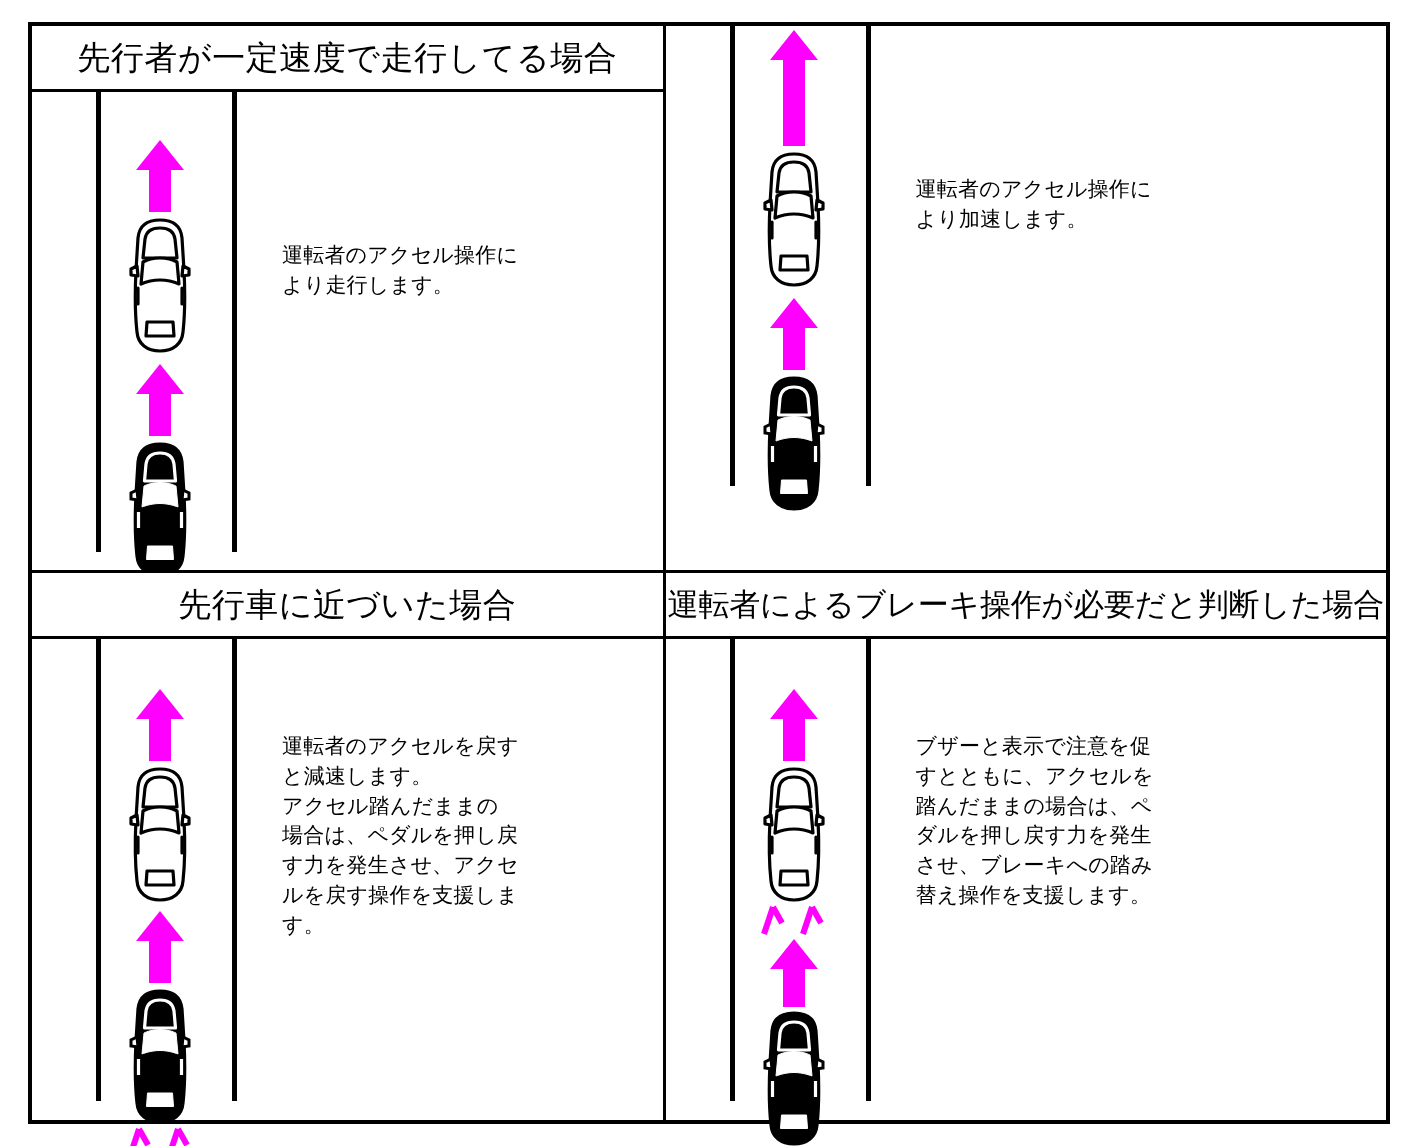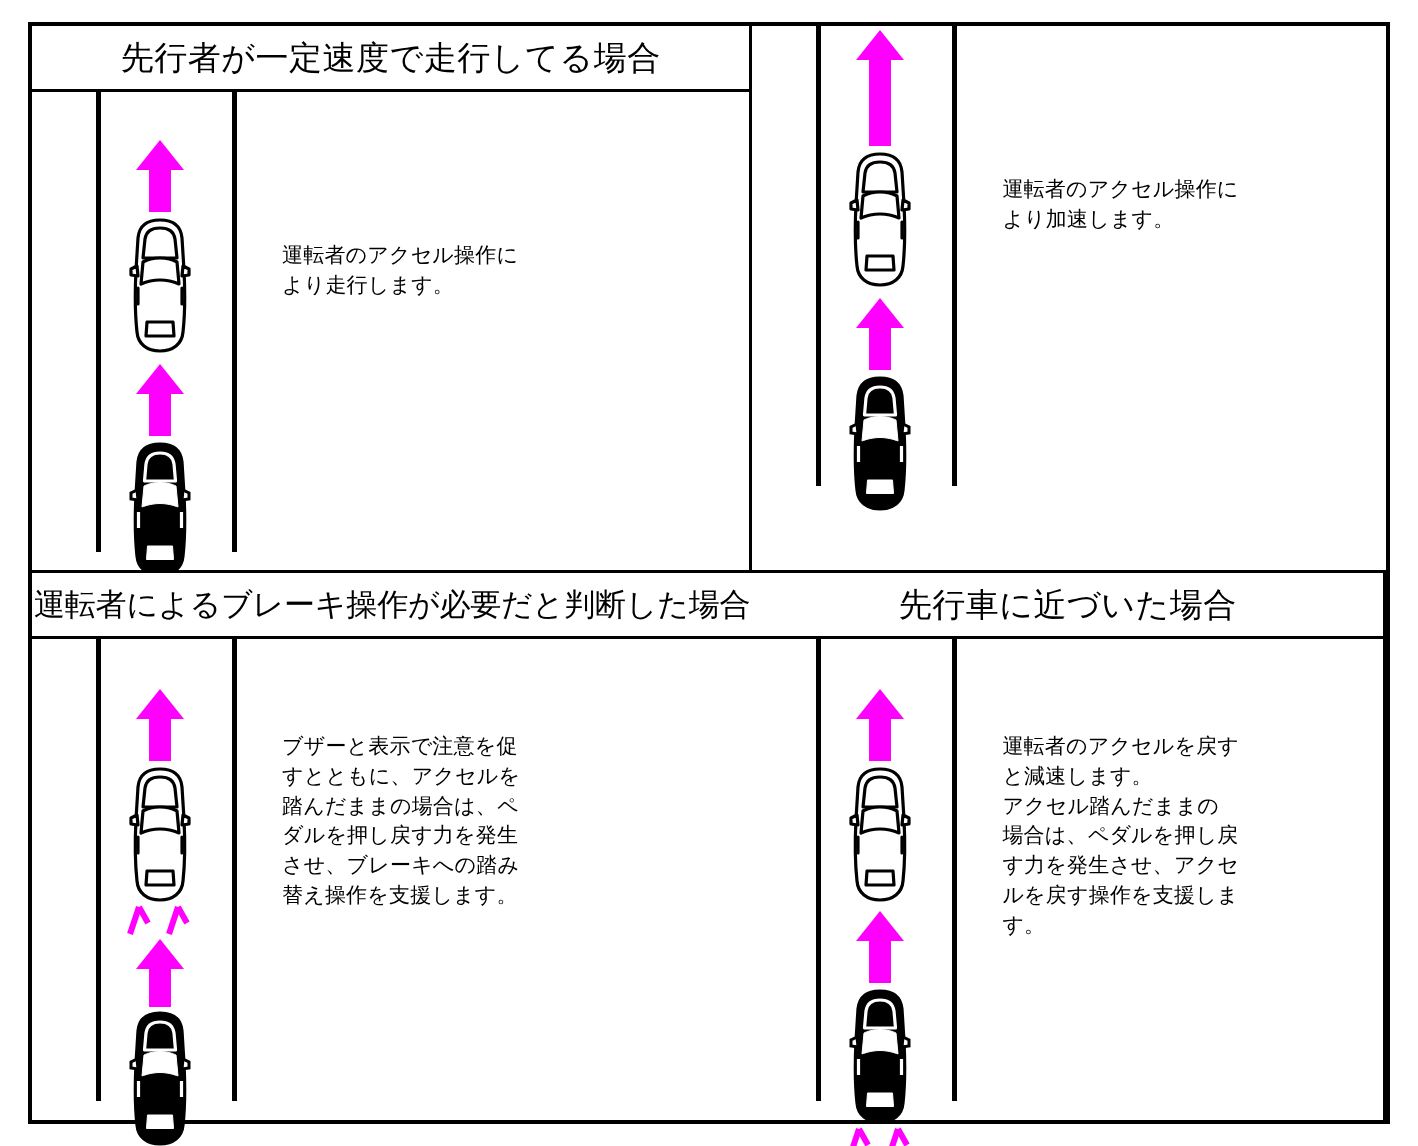--- a/index.html
+++ b/index.html
@@ -238,23 +238,23 @@
               </g>
             </svg>
           </div>
         </div>
 
         <div class="caption top-pad">運転者のアクセル操作に
 より加速します。</div>
       </div>
     </div>
 
-    <div class="cell">
-      <div class="cell-header tight">
-        <span class="htext">運転者によるブレーキ操作が必要だと判断した場合</span>
+    <div class="cell col-left">
+      <div class="cell-header">
+        <span class="htext">先行車に近づいた場合</span>
       </div>
       <div class="cell-body">
         <div class="scene">
           <div class="lane lane-left" style="top:0px; height:462px;"></div>
           <div class="lane lane-right" style="top:0px; height:462px;"></div>
 
           <div class="arrow" style="left:104px; top:50px; width:48px; height:72px;">
             <div class="head"></div>
             <div class="shaft" style="top:28px; height:44px;"></div>
           </div>
@@ -266,74 +266,64 @@
                 <path d="M14 44 C14 44 21 40 31 40 C41 40 48 44 48 44 L50 66 C50 66 41 62 31 62 C21 62 12 66 12 66 Z"></path>
                 <path d="M18 104 L44 104 L45 118 L17 118 Z"></path>
                 <path d="M8 48 L2 51 L2 57 L9 58 Z"></path>
                 <path d="M54 48 L60 51 L60 57 L53 58 Z"></path>
                 <path d="M9 70 L9 86" fill="none"></path>
                 <path d="M53 70 L53 86" fill="none"></path>
               </g>
             </svg>
           </div>
 
-          <div class="brakemarks" style="left:85px; top:262px;">
-            <svg width="86" height="36" viewBox="0 0 86 36">
-              <g stroke="#ff00ff" stroke-width="6" stroke-linecap="butt" fill="none">
-                <path d="M13 33 L22 6"></path>
-                <path d="M22 6 L31 22"></path>
-                <path d="M52 33 L61 6"></path>
-                <path d="M61 6 L70 22"></path>
-              </g>
-            </svg>
-          </div>
-
-          <div class="arrow" style="left:104px; top:300px; width:48px; height:68px;">
-            <div class="head"></div>
-            <div class="shaft" style="top:28px; height:40px;"></div>
-          </div>
-          <div class="car" style="left:97px; top:372px;">
+          <div class="arrow" style="left:104px; top:272px; width:48px; height:72px;">
+            <div class="head"></div>
+            <div class="shaft" style="top:28px; height:44px;"></div>
+          </div>
+          <div class="car" style="left:97px; top:350px;">
             <svg width="62" height="135" viewBox="0 0 62 135">
               <g>
                 <path d="M31 2 C17 2 10 9 9 20 L7 52 C6 72 6 96 8 114 C9 126 18 133 31 133 C44 133 53 126 54 114 C56 96 56 72 55 52 L53 20 C52 9 45 2 31 2 Z" fill="#000000" stroke="#000000" stroke-width="3.2" stroke-linejoin="round"></path>
                 <path d="M31 11 C23 11 18 15 17 22 L15.5 39 L46.5 39 L45 22 C44 15 39 11 31 11 Z" fill="none" stroke="#ffffff" stroke-width="3.2" stroke-linejoin="round"></path>
                 <path d="M15 44 C15 44 21.5 40.5 31 40.5 C40.5 40.5 47 44 47 44 L49 65 C49 65 40.5 61.5 31 61.5 C21.5 61.5 13 65 13 65 Z" fill="#ffffff" stroke="#ffffff" stroke-width="1"></path>
                 <path d="M18.5 104 L43.5 104 L44.5 117.5 L17.5 117.5 Z" fill="#ffffff" stroke="#ffffff" stroke-width="1"></path>
                 <path d="M8 48 L2 51 L2 57 L9 58 Z" fill="#ffffff" stroke="#000000" stroke-width="3"></path>
                 <path d="M54 48 L60 51 L60 57 L53 58 Z" fill="#ffffff" stroke="#000000" stroke-width="3"></path>
                 <path d="M9.5 70 L9.5 86" fill="none" stroke="#ffffff" stroke-width="3.2"></path>
                 <path d="M52.5 70 L52.5 86" fill="none" stroke="#ffffff" stroke-width="3.2"></path>
               </g>
             </svg>
           </div>
 
-          <div class="brakemarks" style="left:85px; top:506px;">
+          <div class="brakemarks" style="left:85px; top:484px;">
             <svg width="86" height="36" viewBox="0 0 86 36">
               <g stroke="#ff00ff" stroke-width="6" stroke-linecap="butt" fill="none">
                 <path d="M13 33 L22 6"></path>
                 <path d="M22 6 L31 22"></path>
                 <path d="M52 33 L61 6"></path>
                 <path d="M61 6 L70 22"></path>
               </g>
             </svg>
           </div>
         </div>
 
-        <div class="caption low-pad">ブザーと表示で注意を促
-すとともに、アクセルを
-踏んだままの場合は、ペ
-ダルを押し戻す力を発生
-させ、ブレーキへの踏み
-替え操作を支援します。</div>
+        <div class="caption low-pad">運転者のアクセルを戻す
+と減速します。
+アクセル踏んだままの
+場合は、ペダルを押し戻
+す力を発生させ、アクセ
+ルを戻す操作を支援しま
+す。</div>
       </div>
     </div>
 
-    <div class="cell col-left">
-      <div class="cell-header">
-        <span class="htext">先行車に近づいた場合</span>
+    <div class="cell">
+      <div class="cell-header tight">
+        <span class="htext">運転者によるブレーキ操作が必要だと判断した場合</span>
       </div>
       <div class="cell-body">
         <div class="scene">
           <div class="lane lane-left" style="top:0px; height:462px;"></div>
           <div class="lane lane-right" style="top:0px; height:462px;"></div>
 
           <div class="arrow" style="left:104px; top:50px; width:48px; height:72px;">
             <div class="head"></div>
             <div class="shaft" style="top:28px; height:44px;"></div>
           </div>
@@ -345,55 +335,65 @@
                 <path d="M14 44 C14 44 21 40 31 40 C41 40 48 44 48 44 L50 66 C50 66 41 62 31 62 C21 62 12 66 12 66 Z"></path>
                 <path d="M18 104 L44 104 L45 118 L17 118 Z"></path>
                 <path d="M8 48 L2 51 L2 57 L9 58 Z"></path>
                 <path d="M54 48 L60 51 L60 57 L53 58 Z"></path>
                 <path d="M9 70 L9 86" fill="none"></path>
                 <path d="M53 70 L53 86" fill="none"></path>
               </g>
             </svg>
           </div>
 
-          <div class="arrow" style="left:104px; top:272px; width:48px; height:72px;">
-            <div class="head"></div>
-            <div class="shaft" style="top:28px; height:44px;"></div>
-          </div>
-          <div class="car" style="left:97px; top:350px;">
+          <div class="brakemarks" style="left:85px; top:262px;">
+            <svg width="86" height="36" viewBox="0 0 86 36">
+              <g stroke="#ff00ff" stroke-width="6" stroke-linecap="butt" fill="none">
+                <path d="M13 33 L22 6"></path>
+                <path d="M22 6 L31 22"></path>
+                <path d="M52 33 L61 6"></path>
+                <path d="M61 6 L70 22"></path>
+              </g>
+            </svg>
+          </div>
+
+          <div class="arrow" style="left:104px; top:300px; width:48px; height:68px;">
+            <div class="head"></div>
+            <div class="shaft" style="top:28px; height:40px;"></div>
+          </div>
+          <div class="car" style="left:97px; top:372px;">
             <svg width="62" height="135" viewBox="0 0 62 135">
               <g>
                 <path d="M31 2 C17 2 10 9 9 20 L7 52 C6 72 6 96 8 114 C9 126 18 133 31 133 C44 133 53 126 54 114 C56 96 56 72 55 52 L53 20 C52 9 45 2 31 2 Z" fill="#000000" stroke="#000000" stroke-width="3.2" stroke-linejoin="round"></path>
                 <path d="M31 11 C23 11 18 15 17 22 L15.5 39 L46.5 39 L45 22 C44 15 39 11 31 11 Z" fill="none" stroke="#ffffff" stroke-width="3.2" stroke-linejoin="round"></path>
                 <path d="M15 44 C15 44 21.5 40.5 31 40.5 C40.5 40.5 47 44 47 44 L49 65 C49 65 40.5 61.5 31 61.5 C21.5 61.5 13 65 13 65 Z" fill="#ffffff" stroke="#ffffff" stroke-width="1"></path>
                 <path d="M18.5 104 L43.5 104 L44.5 117.5 L17.5 117.5 Z" fill="#ffffff" stroke="#ffffff" stroke-width="1"></path>
                 <path d="M8 48 L2 51 L2 57 L9 58 Z" fill="#ffffff" stroke="#000000" stroke-width="3"></path>
                 <path d="M54 48 L60 51 L60 57 L53 58 Z" fill="#ffffff" stroke="#000000" stroke-width="3"></path>
                 <path d="M9.5 70 L9.5 86" fill="none" stroke="#ffffff" stroke-width="3.2"></path>
                 <path d="M52.5 70 L52.5 86" fill="none" stroke="#ffffff" stroke-width="3.2"></path>
               </g>
             </svg>
           </div>
 
-          <div class="brakemarks" style="left:85px; top:484px;">
+          <div class="brakemarks" style="left:85px; top:506px;">
             <svg width="86" height="36" viewBox="0 0 86 36">
               <g stroke="#ff00ff" stroke-width="6" stroke-linecap="butt" fill="none">
                 <path d="M13 33 L22 6"></path>
                 <path d="M22 6 L31 22"></path>
                 <path d="M52 33 L61 6"></path>
                 <path d="M61 6 L70 22"></path>
               </g>
             </svg>
           </div>
         </div>
 
-        <div class="caption low-pad">運転者のアクセルを戻す
-と減速します。
-アクセル踏んだままの
-場合は、ペダルを押し戻
-す力を発生させ、アクセ
-ルを戻す操作を支援しま
-す。</div>
+        <div class="caption low-pad">ブザーと表示で注意を促
+すとともに、アクセルを
+踏んだままの場合は、ペ
+ダルを押し戻す力を発生
+させ、ブレーキへの踏み
+替え操作を支援します。</div>
       </div>
     </div>
 
   </div>
 </div>
 
 </body></html>

